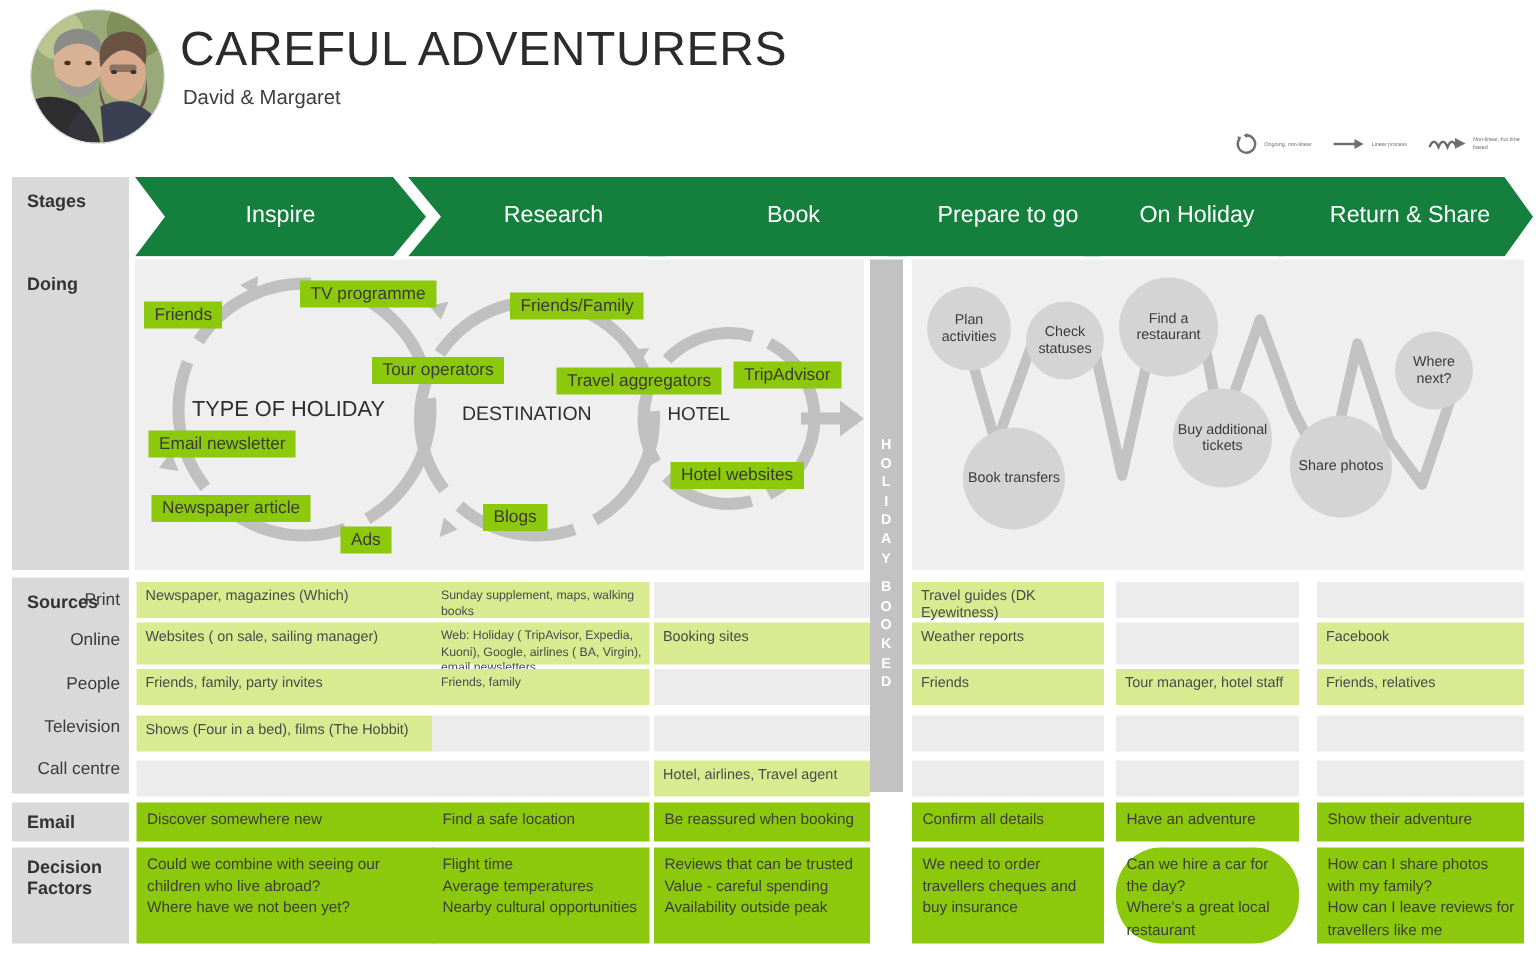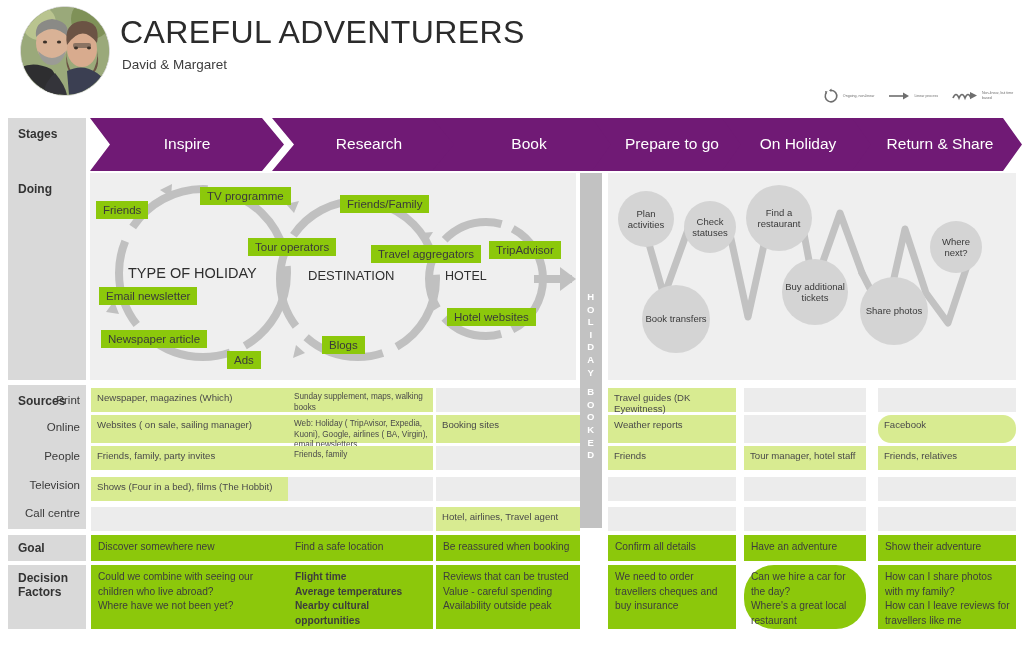--- a/index.html
+++ b/index.html
@@ -22,21 +22,21 @@
   .legend-text{font-size:3.6px;line-height:1.35;color:#6e6e6e;max-width:34px;}
 
   
   .rowlabel{position:absolute;background:#d9d9d9;color:#333;font-weight:bold;font-size:12px;
             box-sizing:border-box;}
   .rowlabel .lbl{position:absolute;left:10px;top:9px;}
 
   
   .stages{position:absolute;left:0;top:118px;width:1024px;height:53px;}
   .stg-label{left:8px;top:0;width:78px;height:68px;}
-  .chev{position:absolute;top:0;height:53px;background:#701a75;color:#fff;
+  .chev{position:absolute;top:0;height:53px;background:#15803d;color:#fff;
         display:flex;align-items:center;justify-content:center;text-align:center;
         font-size:15.5px;line-height:1.08;box-sizing:border-box;}
 
   
   .doing-label{left:8px;top:173px;width:78px;height:207px;}
   .doing-left{position:absolute;left:90px;top:173px;width:486px;height:207px;background:#efefef;}
   .doing-right{position:absolute;left:608px;top:173px;width:408px;height:207px;background:#efefef;}
   .divider{position:absolute;left:580px;top:173px;width:22px;height:355px;background:#c2c2c2;}
   .divider .vtext{position:absolute;left:0;right:0;top:118px;color:#fff;font-size:9.5px;
                   font-weight:bold;letter-spacing:.5px;text-align:center;line-height:12.6px;}
@@ -264,21 +264,21 @@
       <div class="cell f" style="left: 288px; width: 145px; top: 415px; height: 28px;">
         <div class="t">Web: Holiday ( TripAvisor, Expedia, Kuoni), Google, airlines ( BA, Virgin), email newsletters</div>
       </div>
       <div class="cell f" style="left: 436px; width: 144px; top: 415px; height: 28px;">
         <div class="t big">Booking sites</div>
       </div>
       <div class="cell f" style="left: 608px; width: 128px; top: 415px; height: 28px;">
         <div class="t big">Weather reports</div>
       </div>
       <div class="cell" style="left: 744px; width: 122px; top: 415px; height: 28px;"></div>
-      <div class="cell f" style="left: 878px; width: 138px; top: 415px; height: 28px; border-radius: 13px;">
+      <div class="cell f" style="left: 878px; width: 138px; top: 415px; height: 28px;">
         <div class="t big">Facebook</div>
       </div>
       <div class="cell f" style="left: 91px; width: 198px; top: 446px; height: 24px;">
         <div class="t big">Friends, family, party invites</div>
       </div>
       <div class="cell f" style="left: 288px; width: 145px; top: 446px; height: 24px;">
         <div class="t">Friends, family</div>
       </div>
       <div class="cell" style="left: 436px; width: 144px; top: 446px; height: 24px;"></div>
       <div class="cell f" style="left: 608px; width: 128px; top: 446px; height: 24px;">
@@ -302,21 +302,21 @@
       <div class="cell" style="left: 288px; width: 145px; top: 507px; height: 24px;"></div>
       <div class="cell f" style="left: 436px; width: 144px; top: 507px; height: 24px;">
         <div class="t big">Hotel, airlines, Travel agent</div>
       </div>
       <div class="cell" style="left: 608px; width: 128px; top: 507px; height: 24px;"></div>
       <div class="cell" style="left: 744px; width: 122px; top: 507px; height: 24px;"></div>
       <div class="cell" style="left: 878px; width: 138px; top: 507px; height: 24px;"></div>
     </div>
 
   <div class="rowlabel goal-label">
-    <span class="lbl">Goal</span>
+    <span class="lbl">Email</span>
   </div>
   <div id="goal-grid">
       <div class="gcell" style="left: 91px; width: 198px; top: 535px; height: 26px;">
         <div class="t">Discover somewhere new</div>
       </div>
       <div class="gcell" style="left: 288px; width: 145px; top: 535px; height: 26px;">
         <div class="t">Find a safe location</div>
       </div>
       <div class="gcell" style="left: 436px; width: 144px; top: 535px; height: 26px;">
         <div class="t">Be reassured when booking</div>
@@ -336,21 +336,21 @@
     <span class="lbl">
       <span>Decision</span><br>
       <span>Factors</span>
     </span>
   </div>
   <div id="decision-grid">
       <div class="gcell" style="left: 91px; width: 198px; top: 565px; height: 64px;">
         <div class="t" style="white-space: pre-line;">Could we combine with seeing our children who live abroad?
 Where have we not been yet?</div>
       </div>
-      <div class="gcell" style="left: 288px; width: 145px; top: 565px; height: 64px; font-weight: bold;">
+      <div class="gcell" style="left: 288px; width: 145px; top: 565px; height: 64px;">
         <div class="t" style="white-space: pre-line;">Flight time
 Average temperatures
 Nearby cultural opportunities</div>
       </div>
       <div class="gcell" style="left: 436px; width: 144px; top: 565px; height: 64px;">
         <div class="t" style="white-space: pre-line;">Reviews that can be trusted
 Value - careful spending
 Availability outside peak</div>
       </div>
       <div class="gcell" style="left: 608px; width: 128px; top: 565px; height: 64px;">

